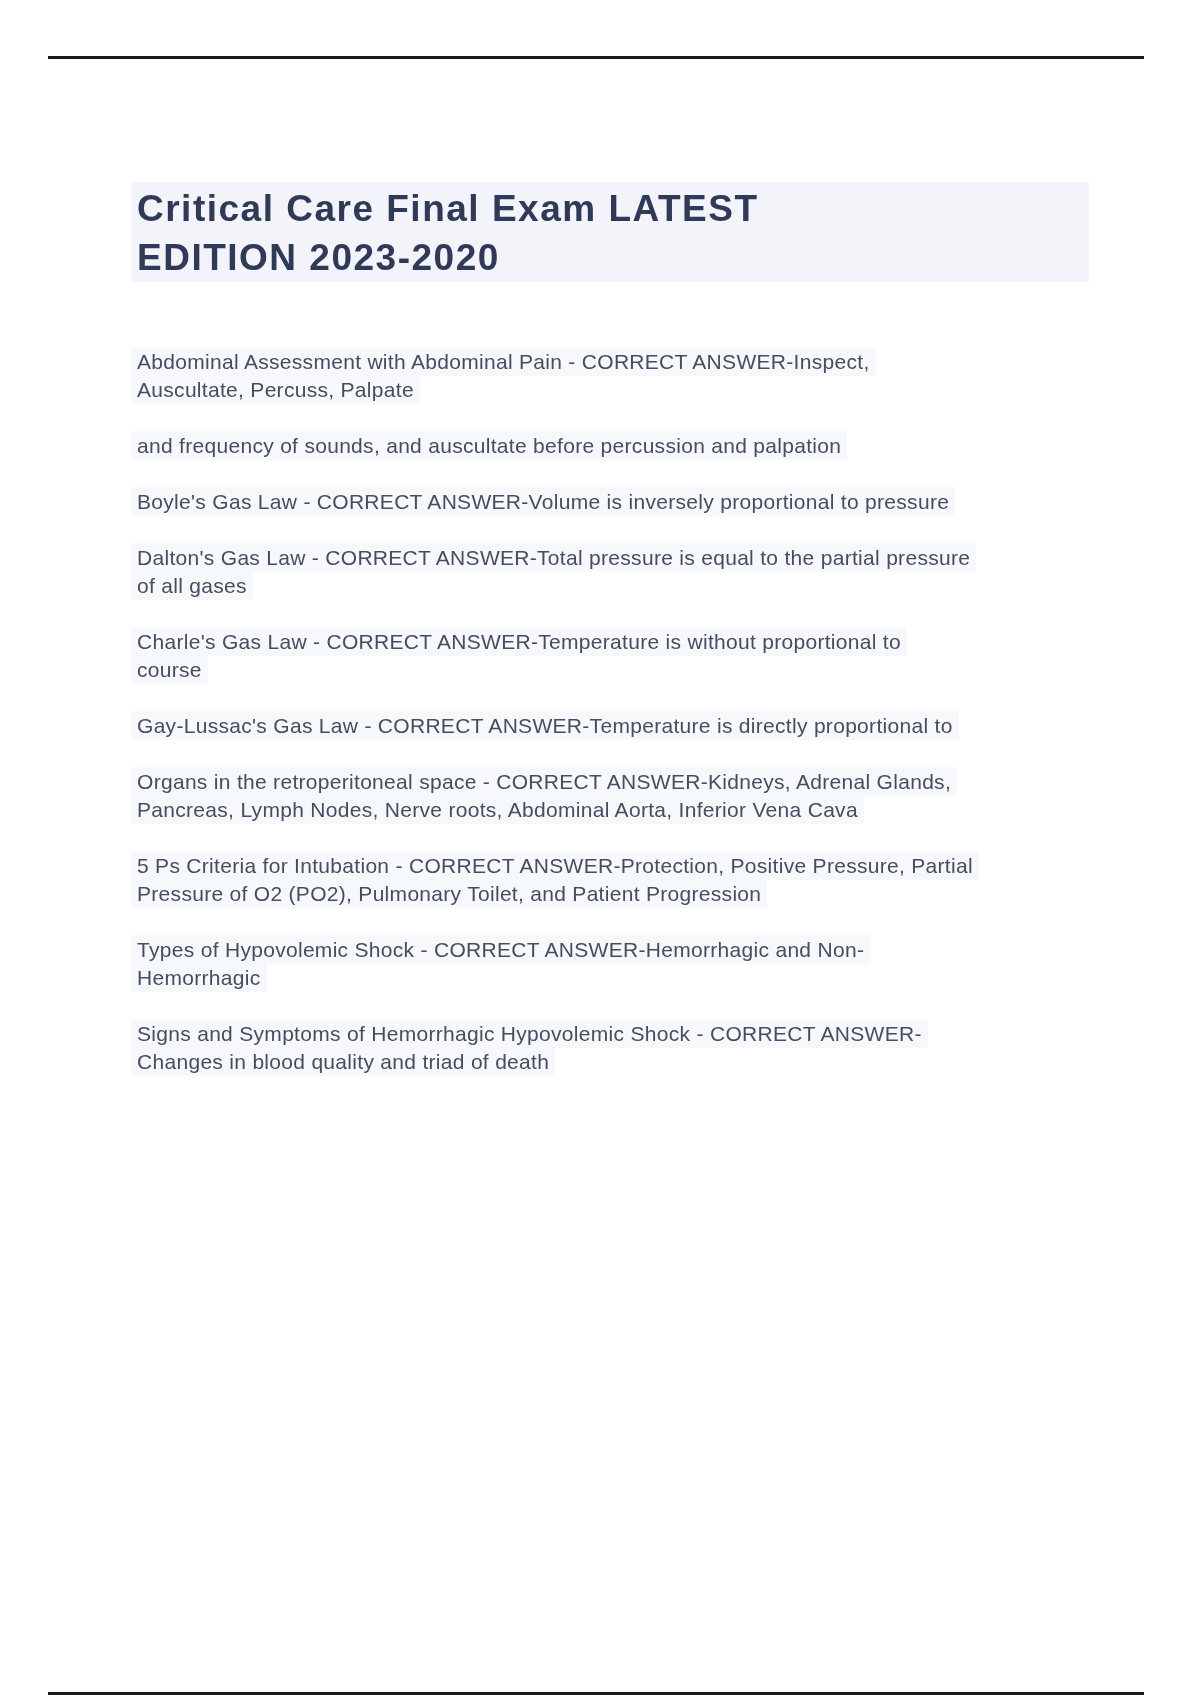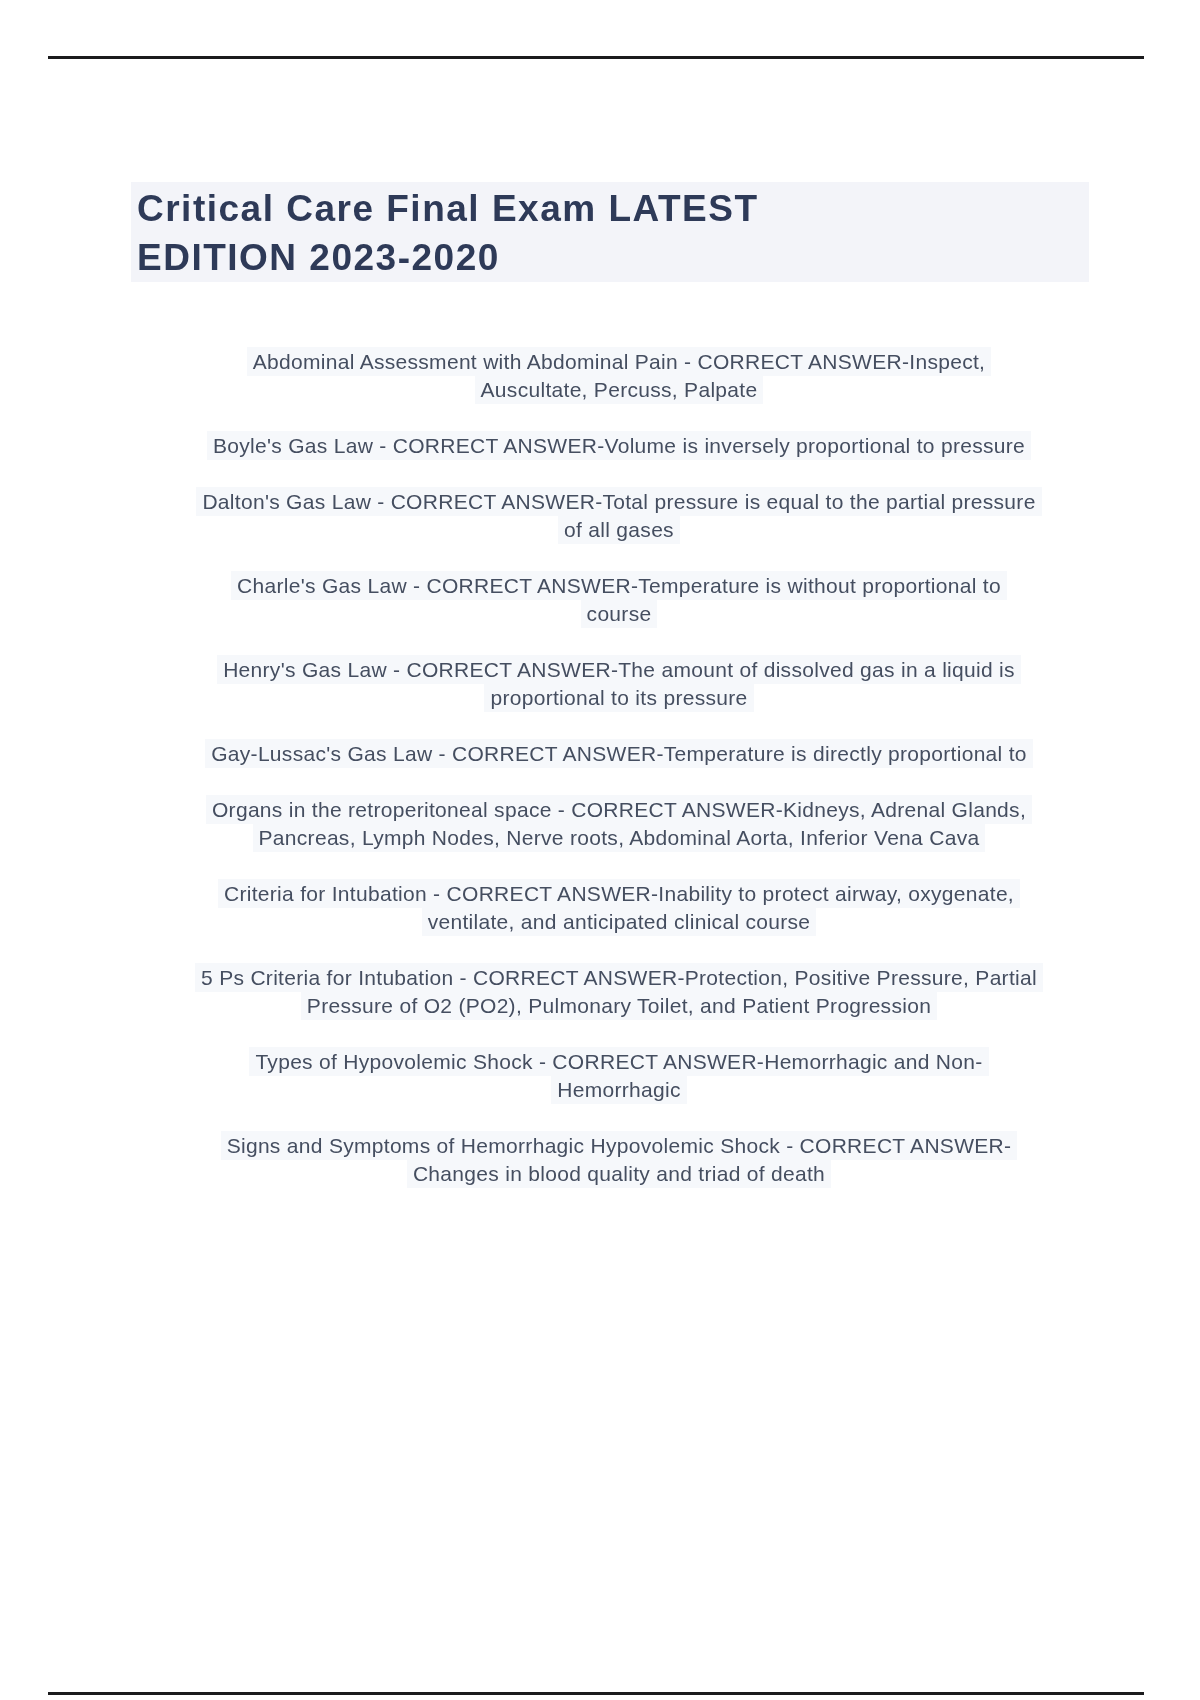--- a/index.html
+++ b/index.html
@@ -46,21 +46,20 @@
     letter-spacing: 1.5px;
     color: var(--title-text, #2e3a58);
   }
   h1.page-title .t-line { display: block; }
 
   .qa-list {
     margin-top: 66px;
   }
   .qa-item {
     margin-bottom: 28px;
-    text-align: center;
   }
   .qa-line {
     line-height: 28px;
     white-space: nowrap;
     font-size: 21px;
     letter-spacing: 0.3px;
     color: var(--body-text, #454e60);
   }
   .qa-line .hl {
     background: var(--line-highlight, #f6f8fb);
@@ -81,46 +80,39 @@
       <span class="t-line">EDITION 2023-2020</span>
     </h1>
   </div>
 
   <div class="qa-list">
       <div class="qa-item">
         <div class="qa-line"><span class="hl">Abdominal Assessment with Abdominal Pain - CORRECT ANSWER-Inspect,</span></div>
         <div class="qa-line"><span class="hl">Auscultate, Percuss, Palpate</span></div>
       </div>
       <div class="qa-item">
+        <div class="qa-line"><span class="hl">and frequency of sounds, and auscultate before percussion and palpation</span></div>
       </div>
       <div class="qa-item">
         <div class="qa-line"><span class="hl">Boyle's Gas Law - CORRECT ANSWER-Volume is inversely proportional to pressure</span></div>
       </div>
       <div class="qa-item">
         <div class="qa-line"><span class="hl">Dalton's Gas Law - CORRECT ANSWER-Total pressure is equal to the partial pressure</span></div>
         <div class="qa-line"><span class="hl">of all gases</span></div>
       </div>
       <div class="qa-item">
         <div class="qa-line"><span class="hl">Charle's Gas Law - CORRECT ANSWER-Temperature is without proportional to</span></div>
         <div class="qa-line"><span class="hl">course</span></div>
       </div>
       <div class="qa-item">
-        <div class="qa-line"><span class="hl">Henry's Gas Law - CORRECT ANSWER-The amount of dissolved gas in a liquid is</span></div>
-        <div class="qa-line"><span class="hl">proportional to its pressure</span></div>
-      </div>
-      <div class="qa-item">
         <div class="qa-line"><span class="hl">Gay-Lussac's Gas Law - CORRECT ANSWER-Temperature is directly proportional to</span></div>
       </div>
       <div class="qa-item">
         <div class="qa-line"><span class="hl">Organs in the retroperitoneal space - CORRECT ANSWER-Kidneys, Adrenal Glands,</span></div>
         <div class="qa-line"><span class="hl">Pancreas, Lymph Nodes, Nerve roots, Abdominal Aorta, Inferior Vena Cava</span></div>
-      </div>
-      <div class="qa-item">
-        <div class="qa-line"><span class="hl">Criteria for Intubation - CORRECT ANSWER-Inability to protect airway, oxygenate,</span></div>
-        <div class="qa-line"><span class="hl">ventilate, and anticipated clinical course</span></div>
       </div>
       <div class="qa-item">
         <div class="qa-line"><span class="hl">5 Ps Criteria for Intubation - CORRECT ANSWER-Protection, Positive Pressure, Partial</span></div>
         <div class="qa-line"><span class="hl">Pressure of O2 (PO2), Pulmonary Toilet, and Patient Progression</span></div>
       </div>
       <div class="qa-item">
         <div class="qa-line"><span class="hl">Types of Hypovolemic Shock - CORRECT ANSWER-Hemorrhagic and Non-</span></div>
         <div class="qa-line"><span class="hl">Hemorrhagic</span></div>
       </div>
       <div class="qa-item">

